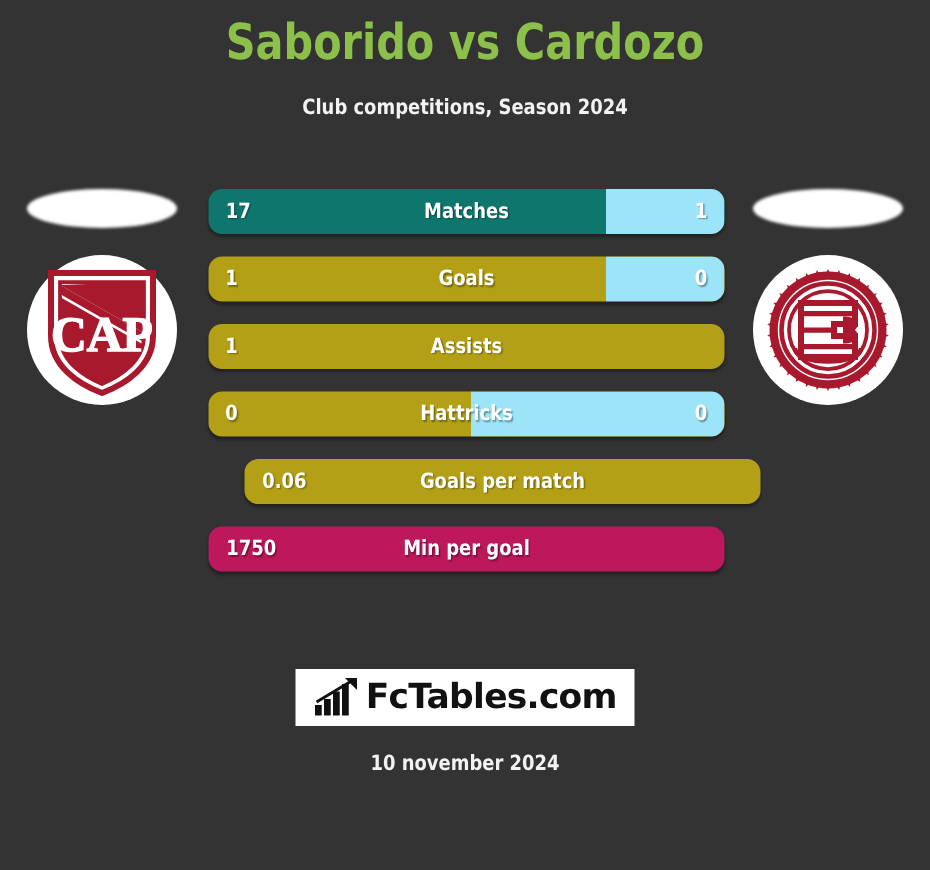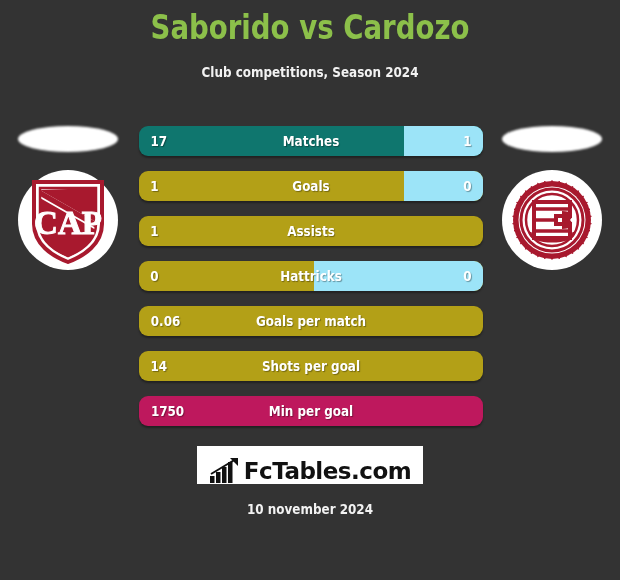--- a/index.html
+++ b/index.html
@@ -150,21 +150,21 @@
 
   
   .fctables {
     position: absolute;
     top: 446px;
     left: 197px;
     width: 226px;
     height: 38px;
     background: #ffffff;
     display: flex;
-    align-items: flex-end;
+    align-items: center;
     justify-content: center;
     gap: 5px;
   }
   .fct-icon { display: block; }
   .fct-text {
     font-size: 23px;
     font-weight: bold;
     font-family: "DejaVu Sans", sans-serif;
     color: #111111;
     letter-spacing: -0.5px;
@@ -248,30 +248,24 @@
       <div class="stat-val stat-val-left">1</div>
       <div class="stat-label">Assists</div>
       <div class="stat-val stat-val-right"></div>
     </div>
     <div class="stat-row" style="background: rgb(179, 160, 23);">
       <div class="stat-fill-right" style="width: 49%; background: rgb(156, 228, 248);"></div>
       <div class="stat-val stat-val-left">0</div>
       <div class="stat-label">Hattricks</div>
       <div class="stat-val stat-val-right">0</div>
     </div>
-    <div class="stat-row" style="background: rgb(179, 160, 23);">
+    <div class="stat-row" style="background: rgb(179, 160, 23); margin-left: 24px;">
       <div class="stat-fill-right" style="width: 0%;"></div>
       <div class="stat-val stat-val-left">0.06</div>
       <div class="stat-label">Goals per match</div>
-      <div class="stat-val stat-val-right"></div>
-    </div>
-    <div class="stat-row" style="background: rgb(179, 160, 23);">
-      <div class="stat-fill-right" style="width: 0%;"></div>
-      <div class="stat-val stat-val-left">14</div>
-      <div class="stat-label">Shots per goal</div>
       <div class="stat-val stat-val-right"></div>
     </div>
     <div class="stat-row" style="background: #be185d;">
       <div class="stat-fill-right" style="width: 0%;"></div>
       <div class="stat-val stat-val-left">1750</div>
       <div class="stat-label">Min per goal</div>
       <div class="stat-val stat-val-right"></div>
     </div>
   </div>
 

